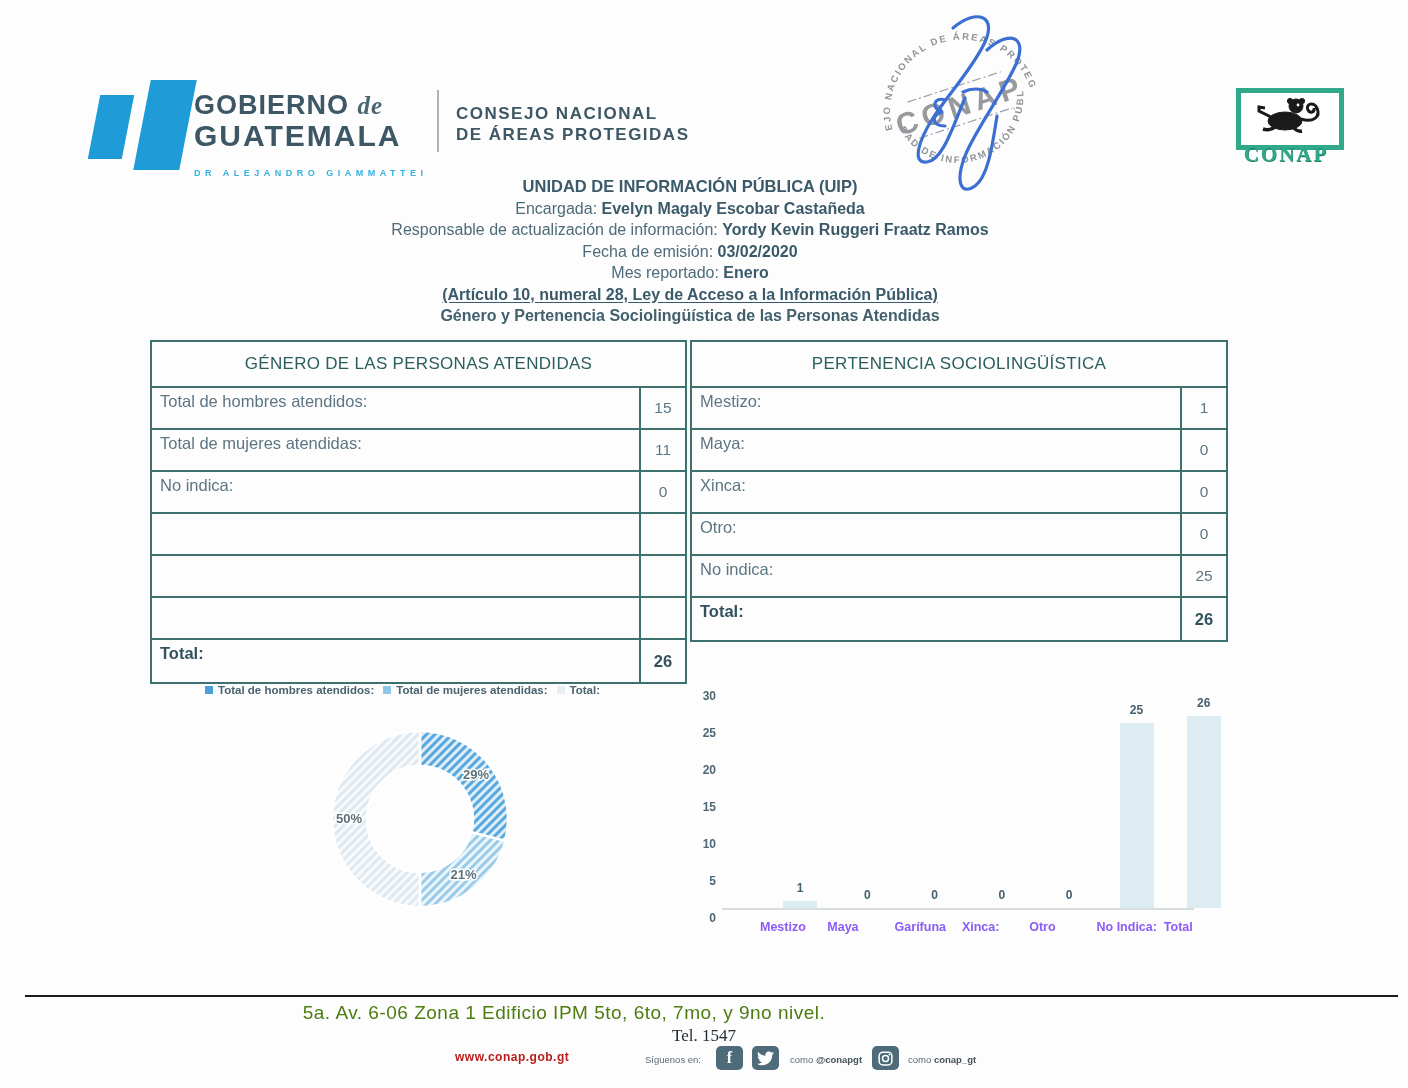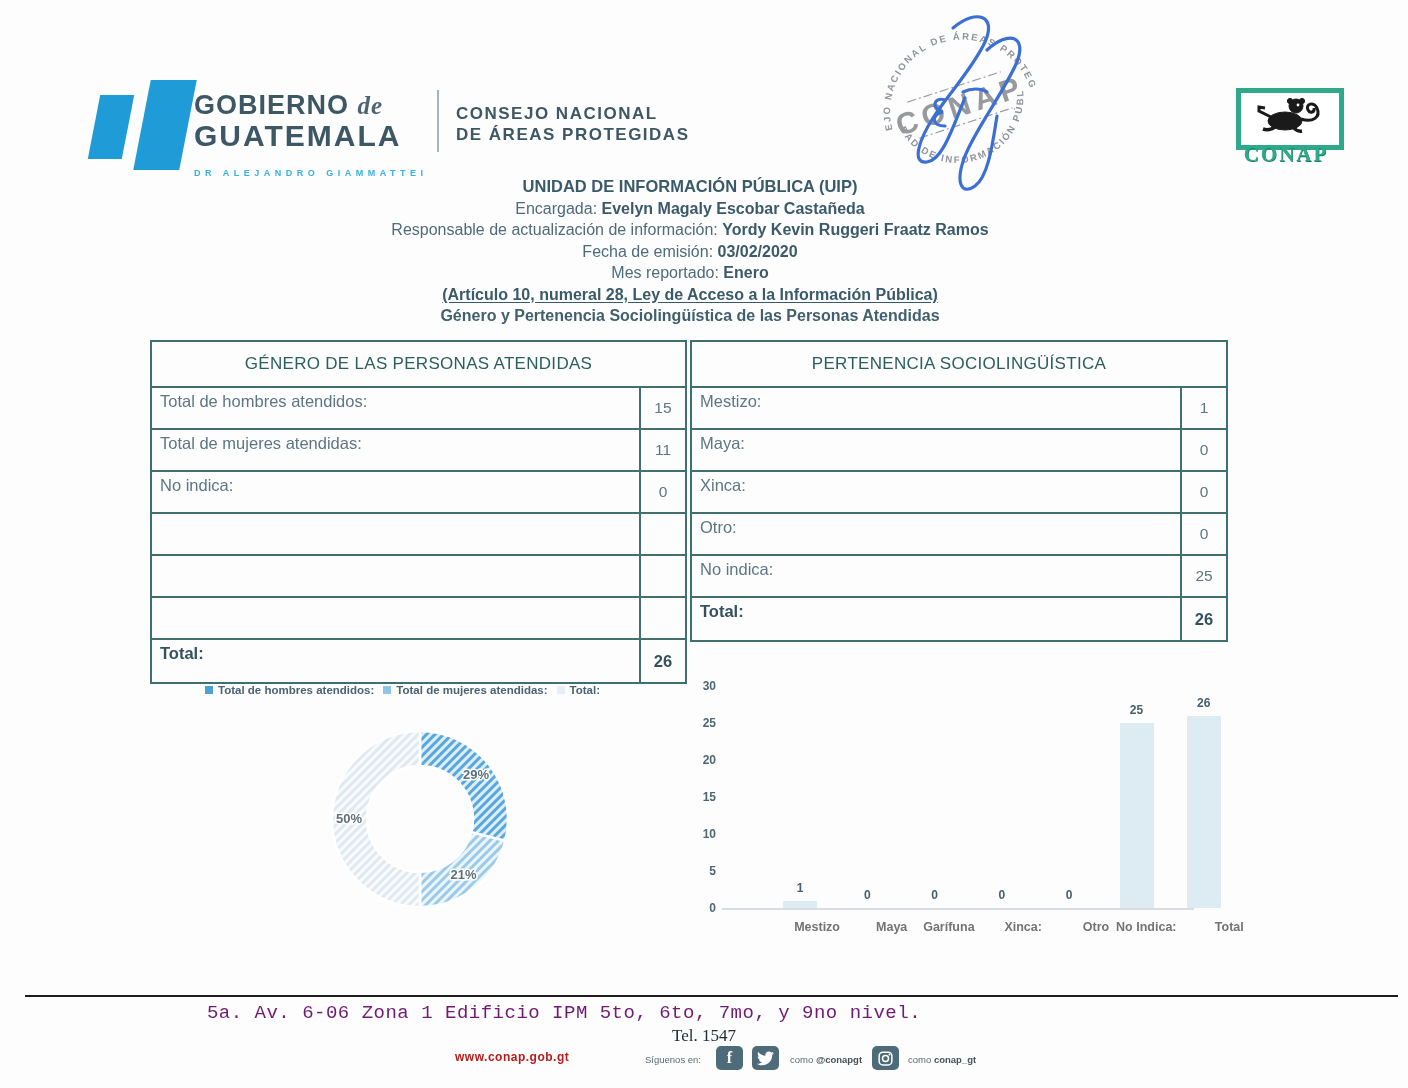--- a/index.html
+++ b/index.html
@@ -56,30 +56,30 @@
   .lg-item{display:flex;align-items:center;gap:5px;}
   .lg-marker{width:8px;height:8px;display:inline-block;}
 
   
   #donut-svg{position:absolute;left:320px;top:720px;width:200px;height:200px;}
   .donut-label{font-size:13px;font-weight:bold;fill:#5f7078;text-anchor:middle;
                stroke:#ffffff;stroke-width:3px;paint-order:stroke;}
 
   
   #bar-chart{position:absolute;left:690px;top:678px;width:515px;height:270px;}
-  .ytick{position:absolute;width:26px;text-align:right;font-size:12px;font-weight:bold;color:#4e6774;}
+  .ytick{position:absolute;width:26px;text-align:right;font-size:12px;font-weight:bold;color:#4e6774;margin-top:10px;}
   #bar-axis{position:absolute;left:32px;top:230px;width:472px;height:1.5px;background:#d8dde0;}
   .bar{position:absolute;background:#dcecf2;}
   .bar-val{position:absolute;font-size:12px;font-weight:bold;color:#45606e;text-align:center;width:40px;}
-  .bar-cat{position:absolute;top:242px;font-size:12.5px;font-weight:bold;color:#737373;text-align:right;width:80px;}
+  .bar-cat{position:absolute;top:242px;font-size:12.5px;font-weight:bold;color:#8b5cf6;text-align:left;width:80px;}
 
   
   #footer-line{position:absolute;left:25px;top:995px;width:1373px;height:2px;background:#1c1c1c;}
   #footer-address{position:absolute;left:0;top:1002px;width:1128px;text-align:center;
-     font-family:Liberation Mono, monospace;font-size:19px;color:#701a75;letter-spacing:.5px;}
+     font-family:Liberation Sans, sans-serif;font-size:19px;color:#4d7c0f;letter-spacing:.5px;}
   #footer-tel{position:absolute;left:0;top:1026px;width:1408px;text-align:center;
      font-family:"Liberation Serif",serif;font-size:17px;color:#222c36;}
   #footer-web{position:absolute;left:455px;top:1050px;font-size:12px;font-weight:bold;color:#b91c1c;letter-spacing:.5px;}
   #footer-siguenos{position:absolute;left:645px;top:1054px;font-size:9.5px;color:#5a6b75;}
   .soc-icon{position:absolute;top:1046px;width:27px;height:24px;background:#4d6b78;border-radius:5px;
             display:flex;align-items:center;justify-content:center;}
   #fb-icon{left:716px;} #tw-icon{left:752px;} #ig-icon{left:872px;}
   #fb-icon span{color:#fff;font-family:"Liberation Serif",serif;font-weight:bold;font-size:16px;}
   #tw-handle{position:absolute;left:790px;top:1054px;font-size:9.5px;color:#5a6b75;}
   #ig-handle{position:absolute;left:908px;top:1054px;font-size:9.5px;color:#5a6b75;}

